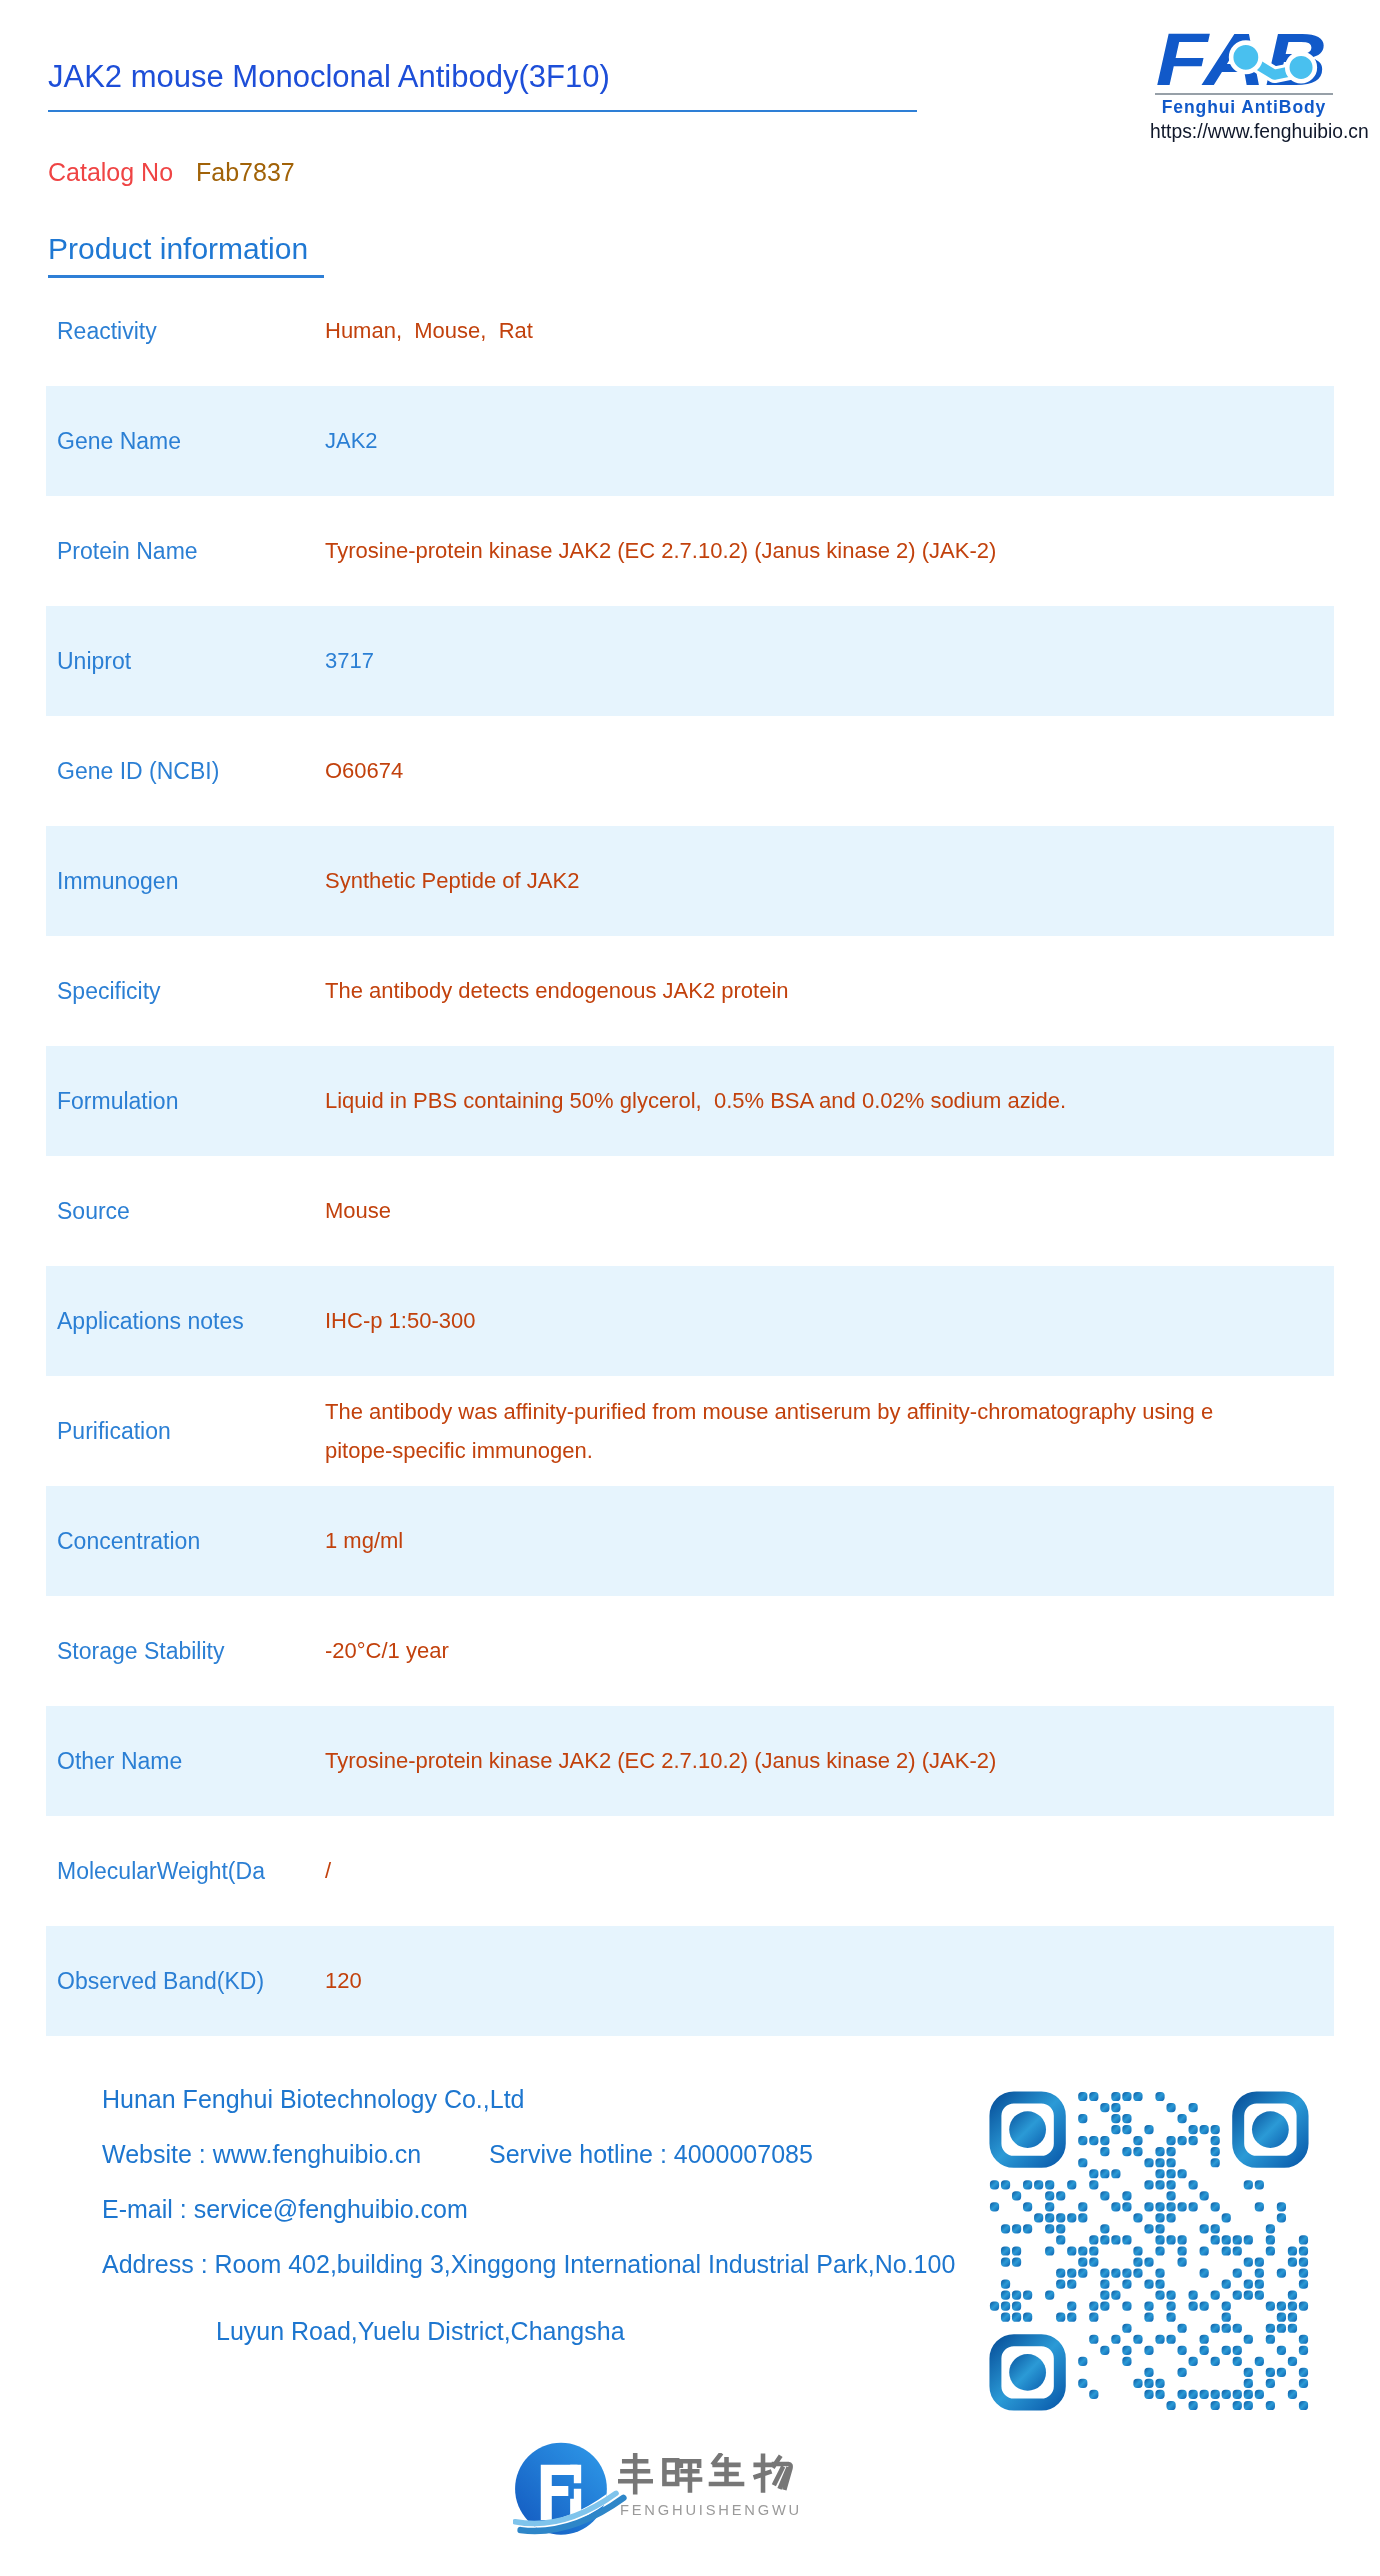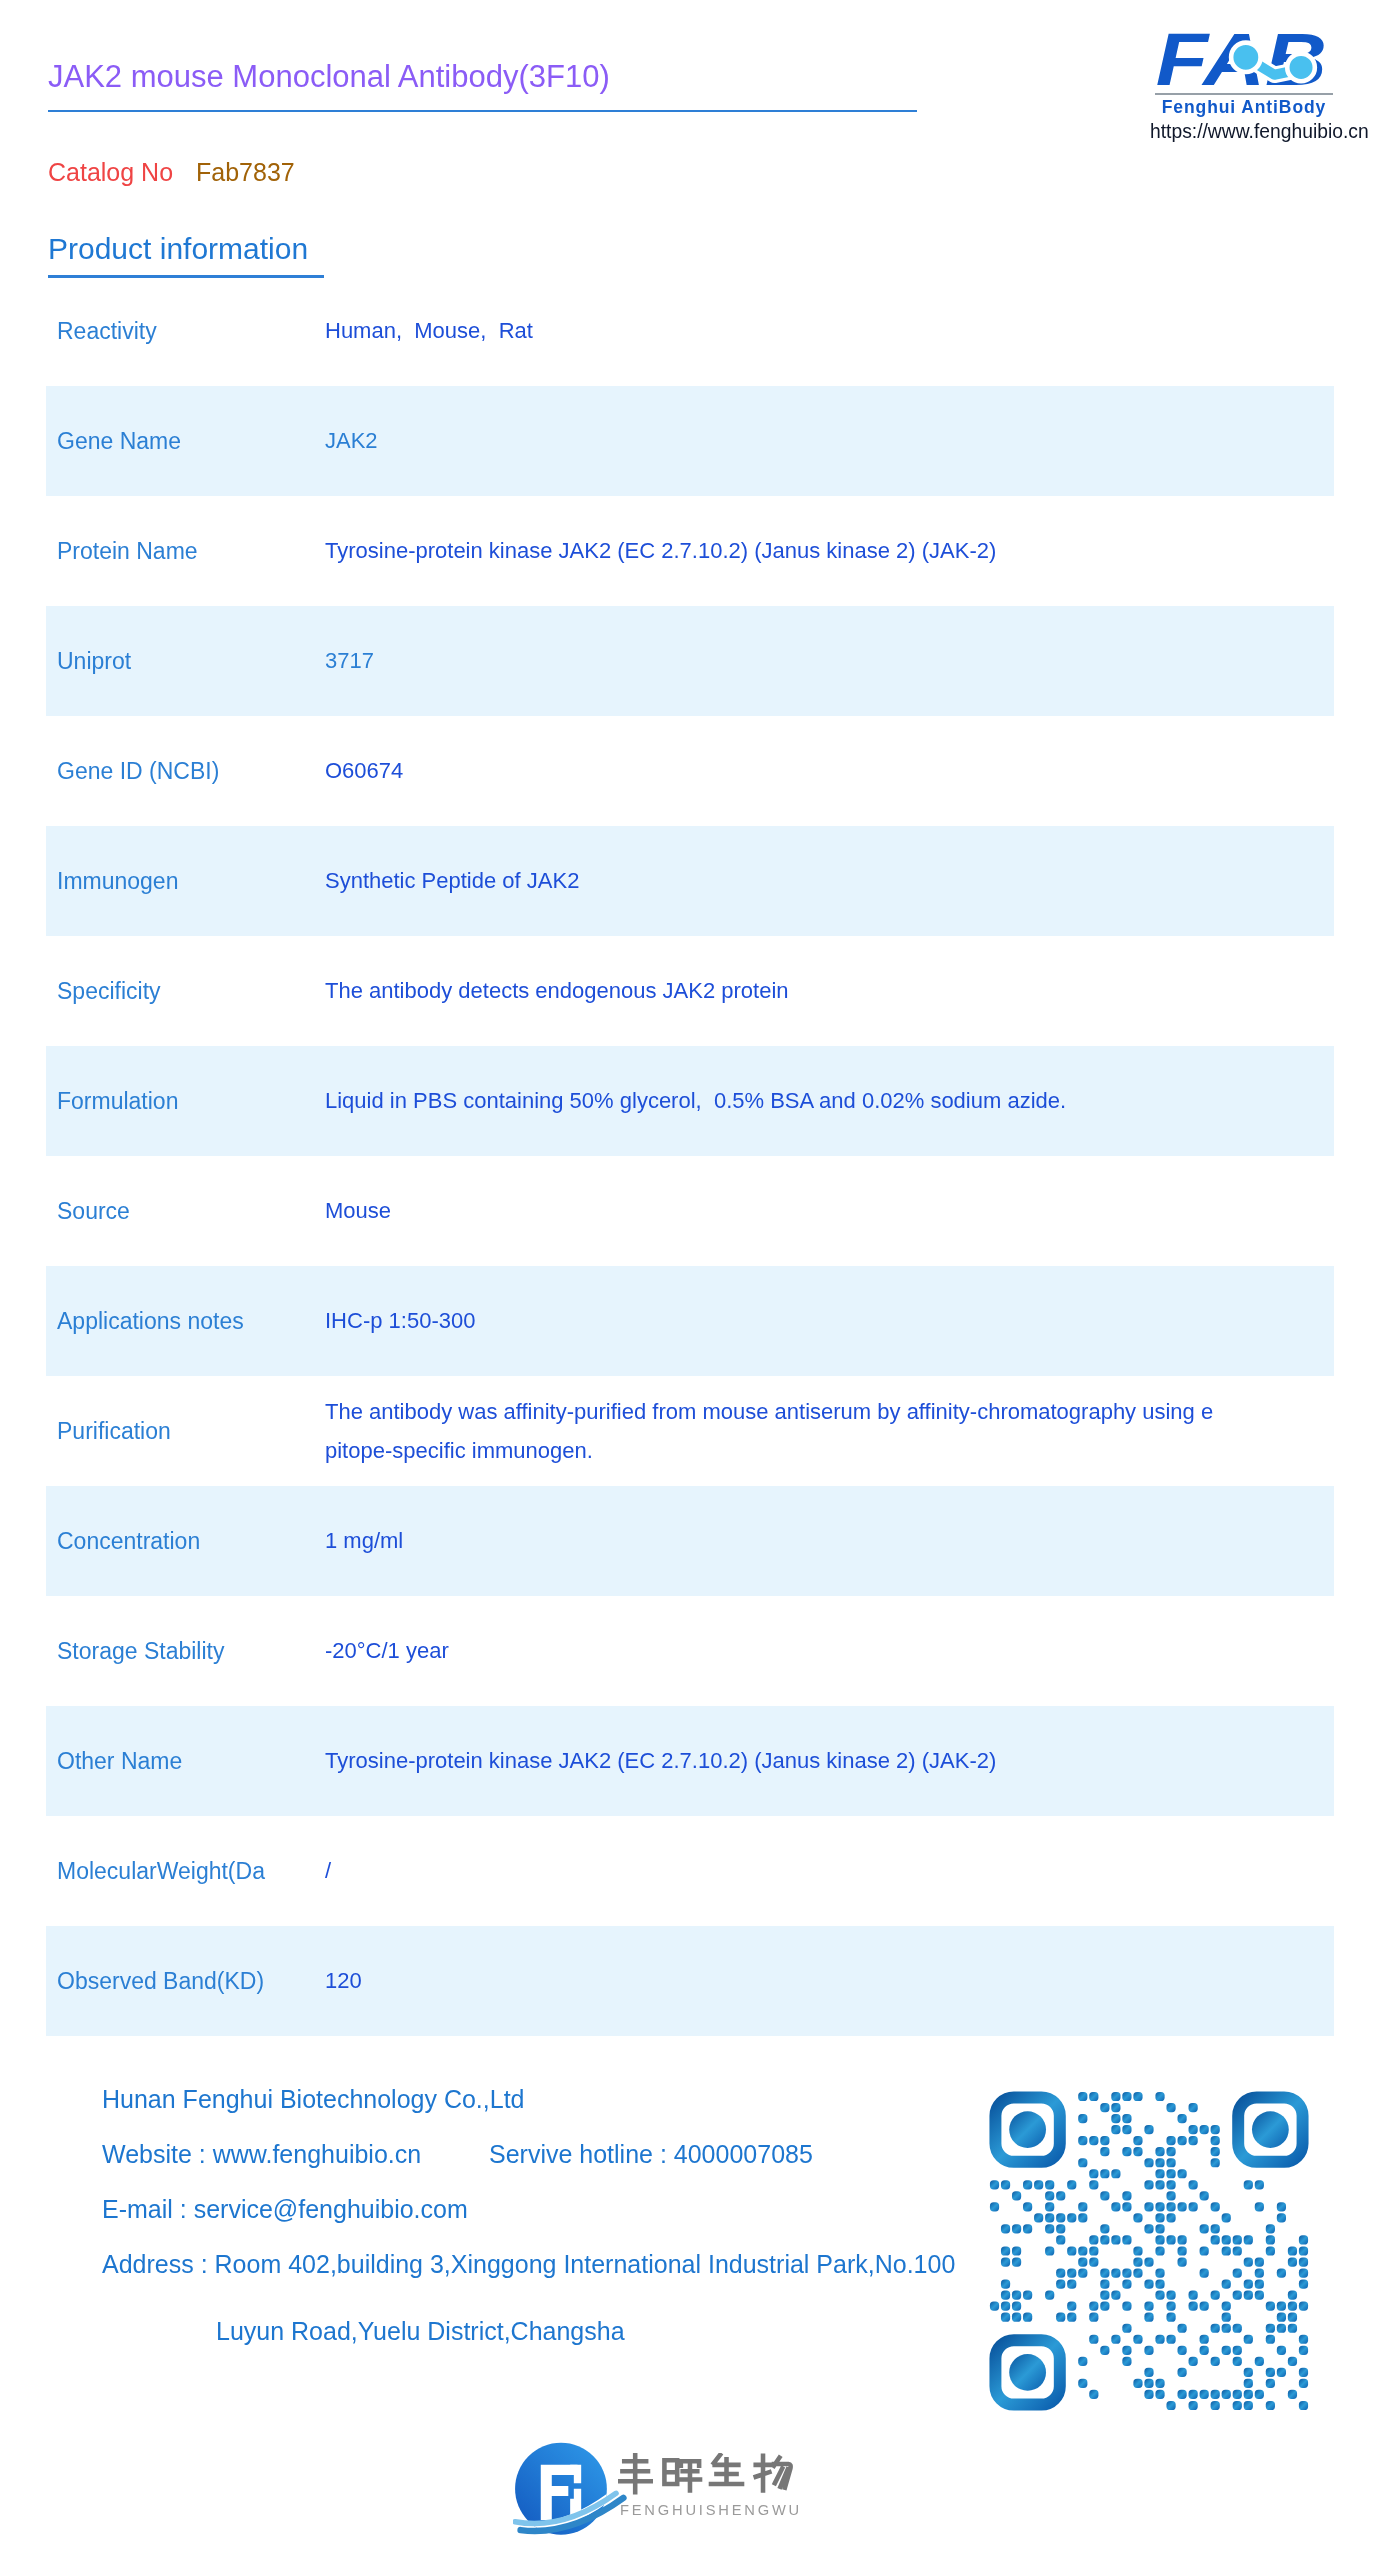--- a/index.html
+++ b/index.html
@@ -1,20 +1,20 @@
 <!DOCTYPE html>
 <html style="font-size:14.7px"><head>
 <meta charset="utf-8">
 <style>
   html,body{margin:0;padding:0;background:#fff;}
   .page{position:relative;width:1380px;height:2576px;background:#ffffff;
         font-family:"Liberation Sans",sans-serif;overflow:hidden;}
 
   
-  .title{position:absolute;left:48px;top:59px;font-size:31px;color:#8b5cf6;}
+  .title{position:absolute;left:48px;top:59px;font-size:31px;color:#1d4ed8;}
   .title-rule{position:absolute;left:48px;top:110px;width:869px;height:1.8px;background:#2e7fd6;}
   .catalog-label{position:absolute;left:48px;top:158px;font-size:25px;color:#ef4444;}
   .catalog-value{position:absolute;left:196px;top:158px;font-size:25px;color:#a16207;}
 
   
   .fab-svg{position:absolute;left:1152px;top:26px;}
   .logo-rule{position:absolute;left:1155px;top:93px;width:178px;height:1.8px;background:#97a0a8;}
   .logo-tagline{position:absolute;left:1155px;top:97px;width:178px;text-align:center;
                 font-size:17.5px;font-weight:bold;color:#1159c9;letter-spacing:0.9px;}
   .logo-url{position:absolute;left:1150px;top:121px;width:184px;text-align:center;
@@ -22,21 +22,21 @@
 
   
   .section-heading{position:absolute;left:48px;top:232px;font-size:30px;color:#1f78d3;}
   .section-rule{position:absolute;left:48px;top:275px;width:276px;height:2.8px;background:#2e7fd6;}
 
   
   .ptable{position:absolute;left:46px;top:276px;width:1288px;}
   .row{display:flex;align-items:center;height:110px;}
   .row.shaded{background:#e6f4fd;}
   .row .label{flex:none;width:268px;padding-left:11px;font-size:23px;color:#2b7fd4;}
-  .row .val{flex:1;padding-right:41px;font-size:22px;color:#1d4ed8;
+  .row .val{flex:1;padding-right:41px;font-size:22px;color:#c2410c;
             white-space:pre-line;line-height:1.78;}
   .row .val.blue{color:#2b7fd4;}
 
   
   .footer-line{position:absolute;left:75px;font-size:25px;color:#1d76cf;white-space:nowrap;margin-left:27px;}
   .fl1{top:2085px;} .fl2{top:2140px;} .fl3{top:2195px;} .fl4{top:2250px;}
   .fl5{top:2317px;left:189px;}
   .hotline{position:absolute;left:387px;top:0;}
 
   

